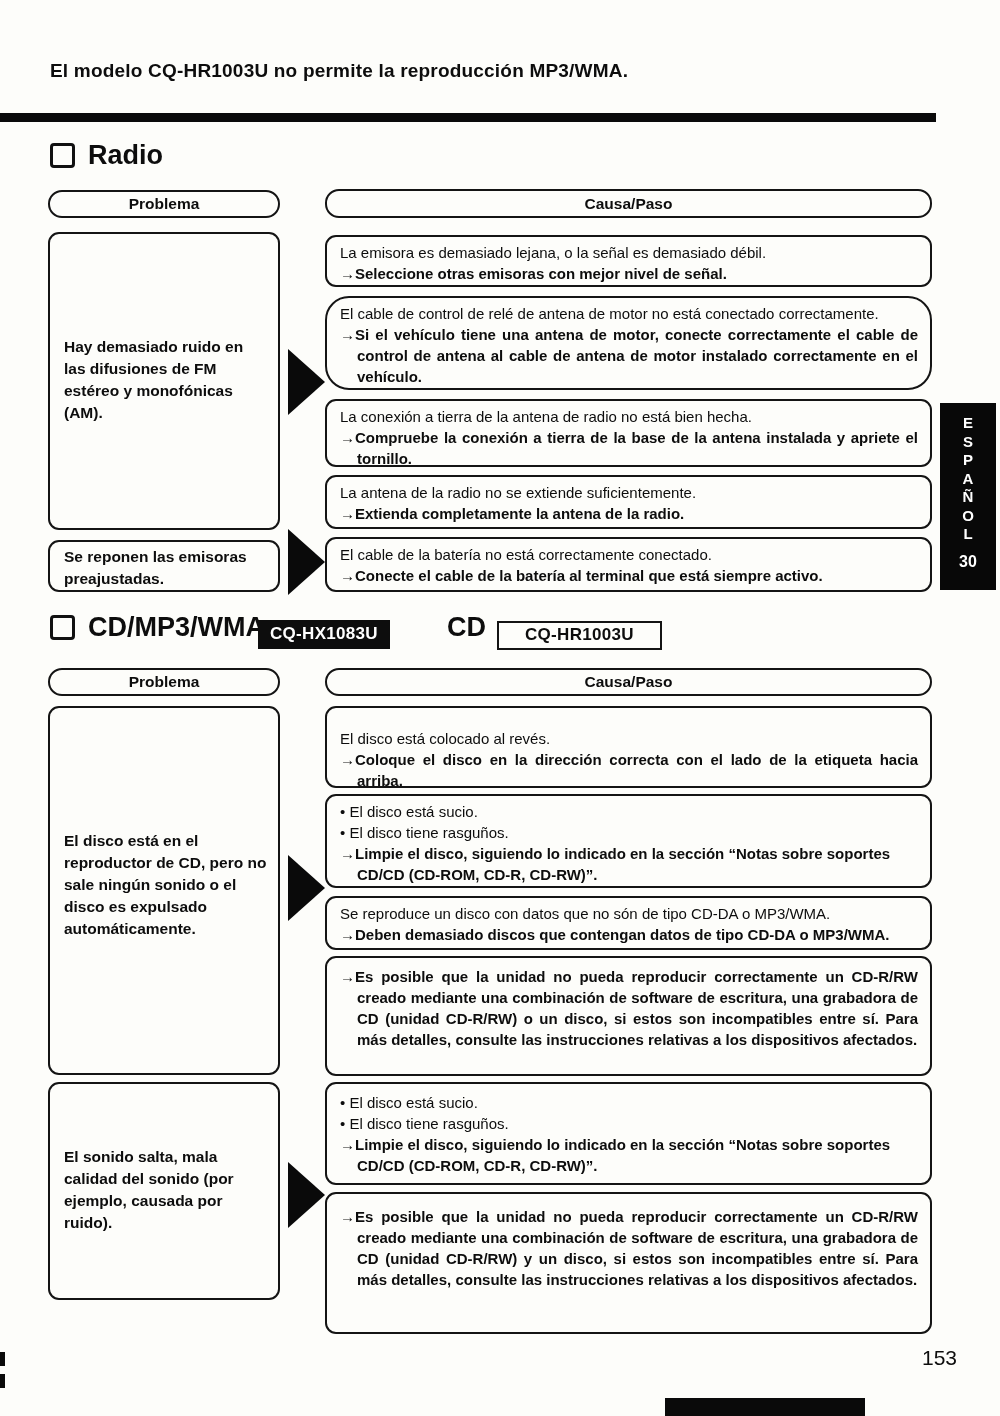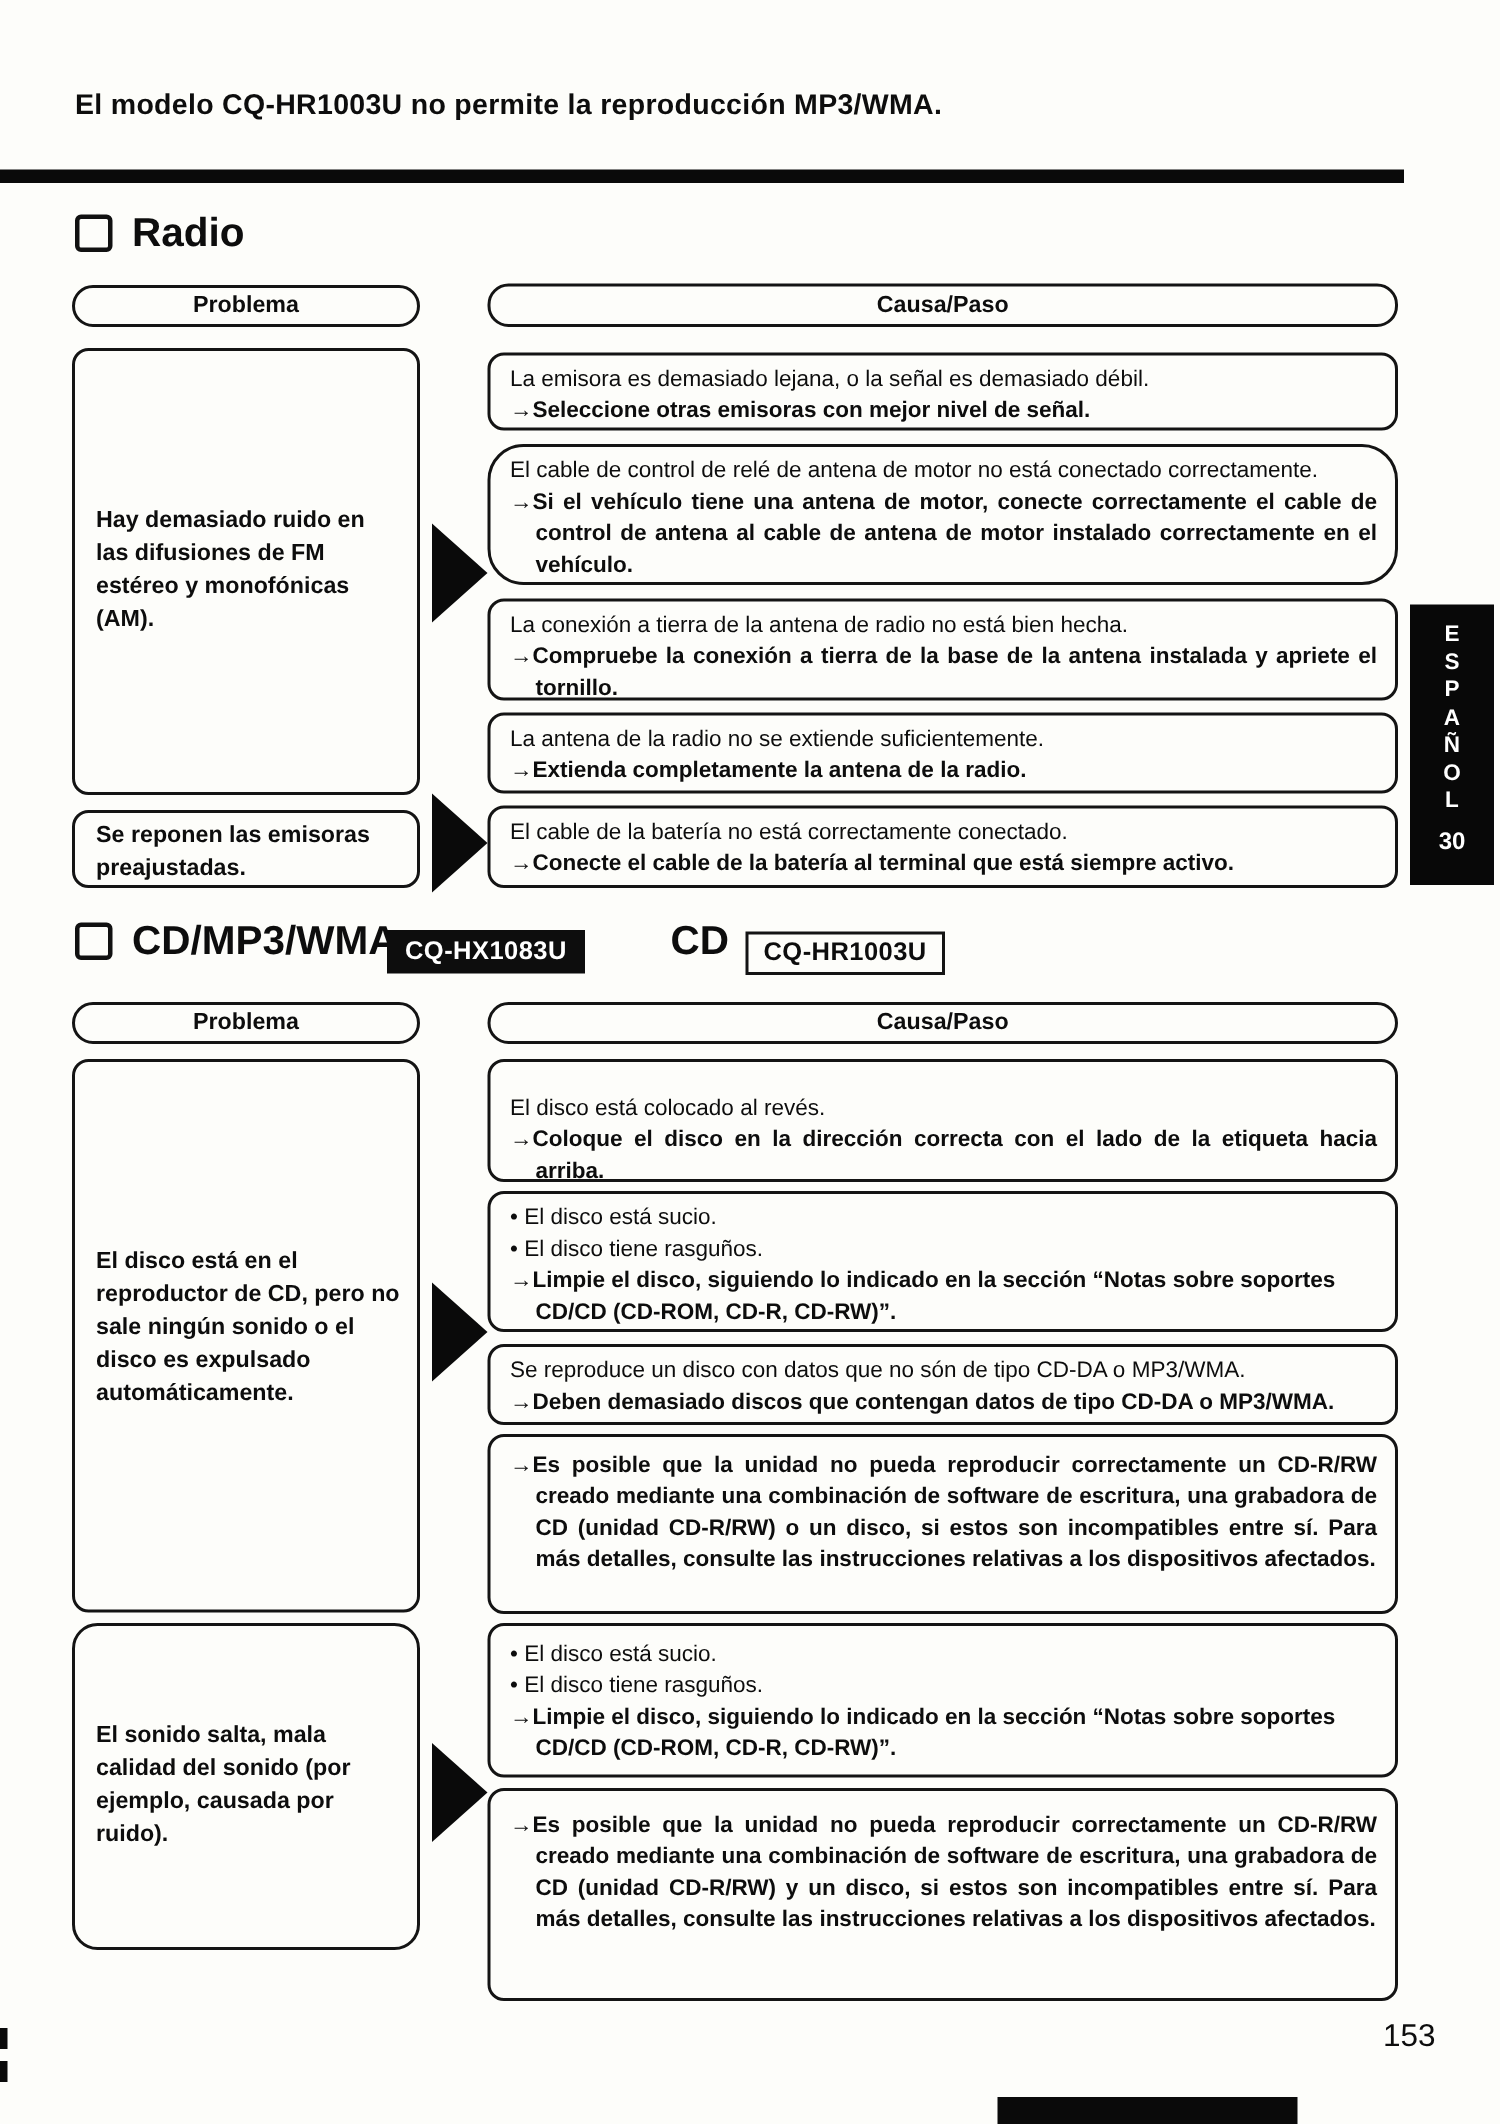--- a/index.html
+++ b/index.html
@@ -15,21 +15,21 @@
   .marker{width:19px;height:19px;border:3px solid #111;border-radius:4px;flex:0 0 auto;}
   .box{border:2.5px solid #141414;border-radius:11px;background:transparent;}
   .hdr{display:flex;align-items:center;justify-content:center;font-weight:bold;font-size:15.5px;border-radius:14px;}
   .prob{font-weight:bold;font-size:15.5px;line-height:22px;padding:6px 10px 0 14px;}
   .cause{font-size:15px;line-height:21px;padding:5px 12px 4px 13px;}
   .cause .line{display:block;}
   .remedy{display:block;font-weight:bold;padding-left:17px;text-indent:-17px;}
   .justify{text-align:justify;}
   .arrow{width:0;height:0;border-top:33px solid transparent;border-bottom:33px solid transparent;border-left:37px solid #0a0a0a;}
   .badge-dark{background:#0d0d0d;color:#fff;font-weight:bold;font-size:17px;padding:4px 12px 5px;letter-spacing:.3px;}
-  .badge-outline{border:2.5px solid #141414;font-weight:bold;font-size:17px;padding:2px 10px 3px;letter-spacing:.3px;}
+  .badge-outline{border:2.5px solid #141414;font-weight:bold;font-size:17px;padding:2px 26px 3px;letter-spacing:.3px;}
   .side-tab{left:940px;top:403px;width:56px;height:187px;background:#080808;color:#fff;text-align:center;}
   .side-tab .lang{font-size:15px;font-weight:bold;line-height:18.5px;white-space:pre-line;padding-top:11px;}
   .side-tab .pg{font-size:16px;font-weight:bold;margin-top:9px;}
   .footer-badge{left:665px;top:1358px;width:200px;height:58px;background:#0a0a0a;color:#4d7c0f;
     display:flex;align-items:center;justify-content:center;font-size:17px;font-weight:bold;letter-spacing:.2px;margin-top:40px;}
   .page-number{left:922px;top:1346px;font-size:21px;}
   .edge-mark{left:0;width:5px;height:14px;background:#0a0a0a;}
 </style>
 </head>
 <body>
@@ -90,21 +90,21 @@
     <span>CD/MP3/WMA</span>
   </div>
   <div class="abs badge-dark" style="left:258px;top:620px;">CQ-HX1083U</div>
   <div class="abs" style="left:447px;top:612px;font-size:27px;font-weight:bold;">CD</div>
   <div class="abs badge-outline" style="left:497px;top:621px;">CQ-HR1003U</div>
 
   <div class="abs box hdr" style="left:48px;top:668px;width:232px;height:28px;">Problema</div>
   <div class="abs box hdr" style="left:325px;top:668px;width:607px;height:28px;">Causa/Paso</div>
 
   <div class="abs box prob" style="left:48px;top:706px;width:232px;height:369px;padding-top:122px;">El disco está en el reproductor de CD, pero no sale ningún sonido o el disco es expulsado automáticamente.</div>
-  <div class="abs box prob" style="left:48px;top:1082px;width:232px;height:218px;padding-top:62px;border-radius:17px;">El sonido salta, mala calidad del sonido (por ejemplo, causada por ruido).</div>
+  <div class="abs box prob" style="left:48px;top:1082px;width:232px;height:218px;padding-top:62px;">El sonido salta, mala calidad del sonido (por ejemplo, causada por ruido).</div>
 
   <div class="abs arrow" style="left:288px;top:855px;"></div>
   <div class="abs arrow" style="left:288px;top:1162px;"></div>
 
   <div class="abs box cause" style="left:325px;top:706px;width:607px;height:82px;padding-top:20px;">
     <span class="line">El disco está colocado al revés.</span>
     <span class="remedy justify">→Coloque el disco en la dirección correcta con el lado de la etiqueta hacia arriba.</span>
   </div>
   <div class="abs box cause" style="left:325px;top:794px;width:607px;height:94px;">
     <span class="line">• El disco está sucio.</span>

